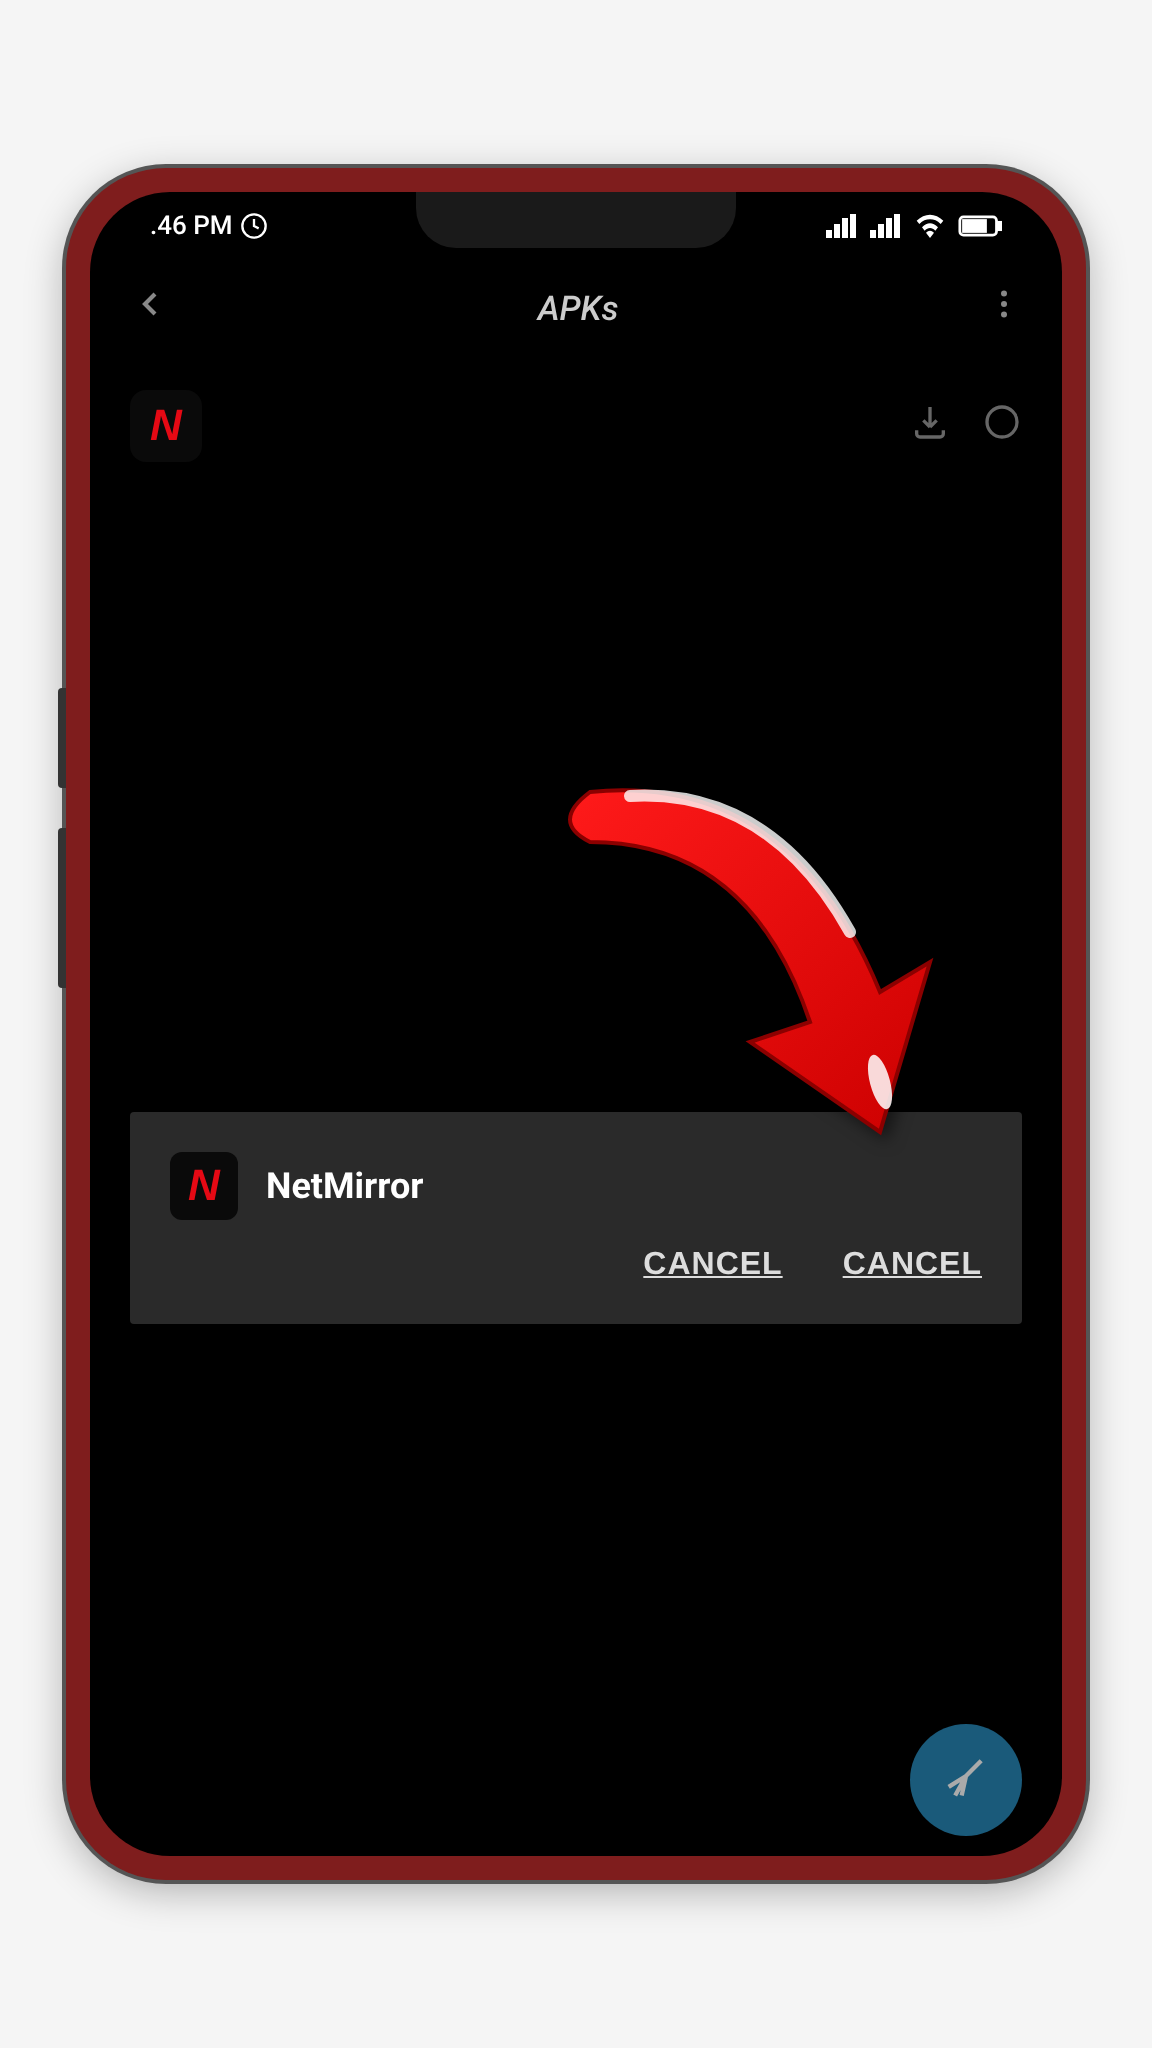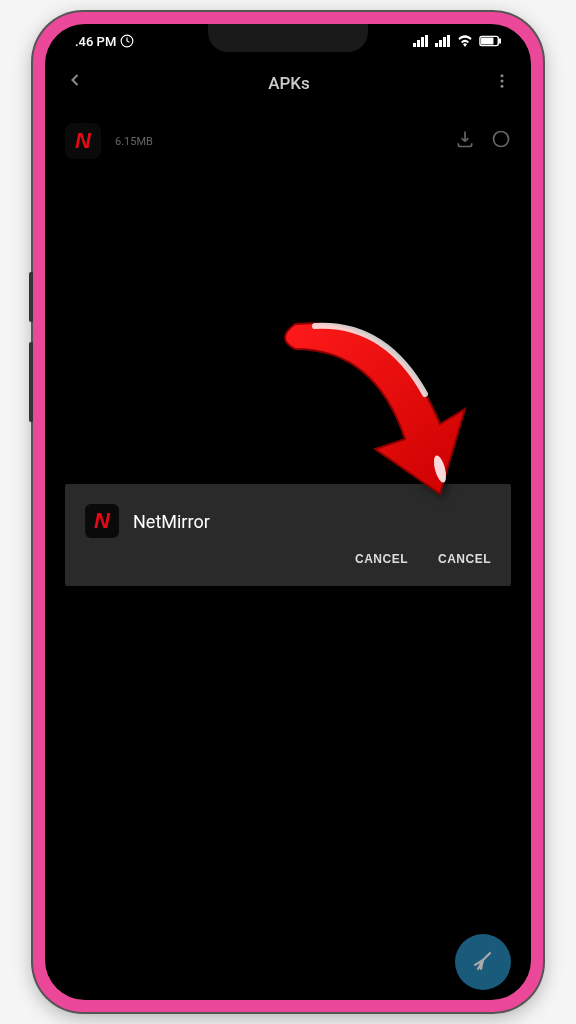--- a/index.html
+++ b/index.html
@@ -14,22 +14,22 @@
       background: #f5f5f5;
       font-family: -apple-system, BlinkMacSystemFont, 'Segoe UI', Roboto, sans-serif;
       display: flex;
       align-items: center;
       justify-content: center;
       overflow: hidden;
     }
 
     .phone-frame {
       width: 510px;
-      height: 1000px;
-      background: #ec4899;
+      height: 856px;
+      background: #7f1d1d;
       border-radius: 50px;
       padding: 12px;
       position: relative;
       box-shadow: 0 0 0 2px #555, 0 5px 20px rgba(0,0,0,0.3);
     }
 
     .phone-buttons-left {
       position: absolute;
       left: -4px;
       top: 260px;
@@ -95,20 +95,21 @@
       border-radius: 0 0 20px 20px;
       z-index: 10;
     }
 
     .header {
       display: flex;
       align-items: center;
       justify-content: space-between;
       padding: 16px 20px;
       color: #888;
+      font-style: italic;
     }
 
     .back-arrow {
       font-size: 20px;
       color: #888;
     }
 
     .header-title {
       color: #ccc;
       font-size: 17px;
@@ -206,43 +207,44 @@
       color: #e50914;
       font-size: 22px;
       font-weight: 900;
       font-style: italic;
       font-family: Arial, sans-serif;
     }
 
     .dialog-title {
       color: #fff;
       font-size: 18px;
-      font-weight: 400;
+      font-weight: 700;
     }
 
     .dialog-message {
       color: #ddd;
       font-size: 15px;
       margin-bottom: 30px;
     }
 
     .dialog-buttons {
       display: flex;
       justify-content: flex-end;
       gap: 30px;
     }
 
     .dialog-button {
       color: #ddd;
-      font-size: 12px;
+      font-size: 16px;
       font-weight: 600;
       letter-spacing: 0.5px;
       cursor: pointer;
       background: none;
       border: none;
+      text-decoration: underline;
     }
 
     .fab {
       position: absolute;
       bottom: 10px;
       right: 20px;
       width: 56px;
       height: 56px;
       background: #1a5a7a;
       border-radius: 50%;
@@ -326,21 +328,20 @@
           <circle cx="12" cy="19" r="2"></circle>
         </svg>
       </span>
     </div>
 
     <div class="file-item">
       <div class="file-icon">
         <span>N</span>
       </div>
       <div class="file-info">
-        <div class="file-size">6.15MB</div>
       </div>
       <div class="file-actions">
         <span class="download-icon">
           <svg viewBox="0 0 24 24" fill="none" stroke="currentColor" stroke-width="2">
             <path d="M12 3v12m0 0l-4-4m4 4l4-4M4 17v2a2 2 0 002 2h12a2 2 0 002-2v-2"></path>
           </svg>
         </span>
         <span class="circle-icon">
           <svg viewBox="0 0 24 24" fill="none" stroke="currentColor" stroke-width="2">
             <circle cx="12" cy="12" r="9"></circle>

